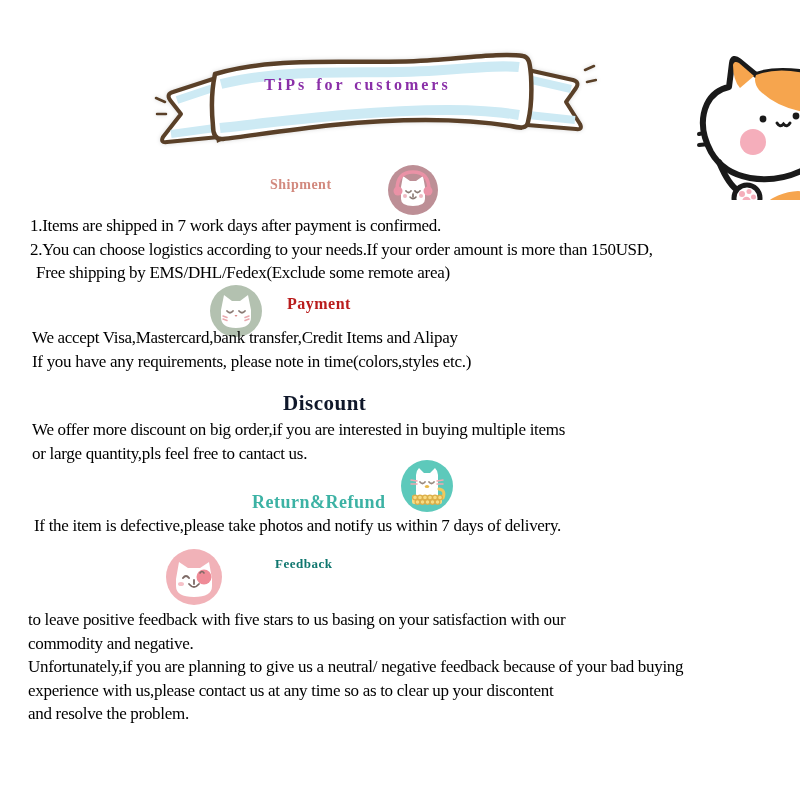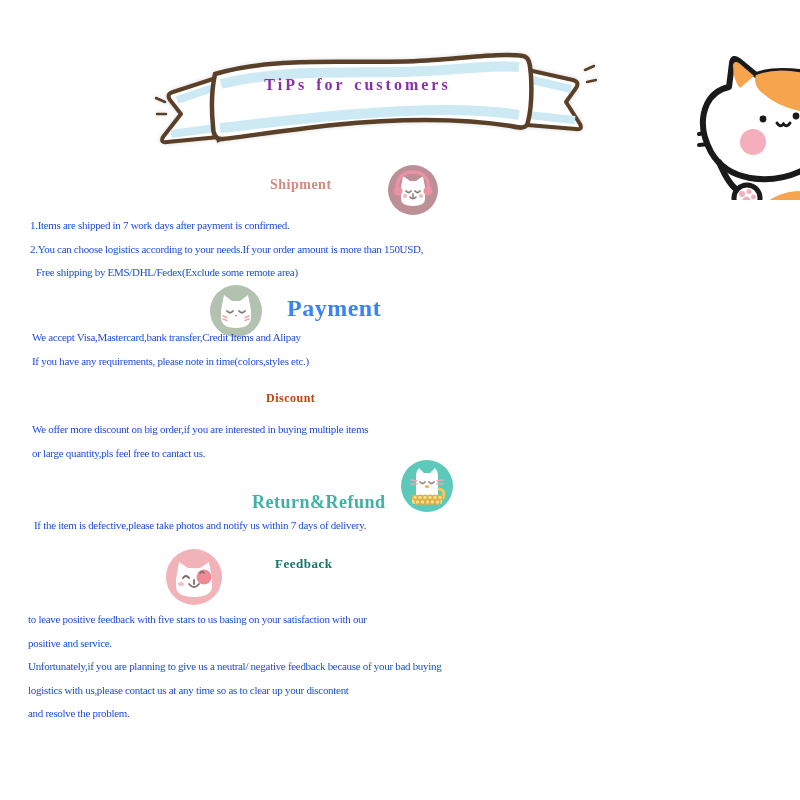--- a/index.html
+++ b/index.html
@@ -10,29 +10,29 @@
   .abs{position:absolute;}
   .banner-wrap{left:153px;top:4px;width:444px;height:128px;}
   .banner-wrap svg{filter:drop-shadow(0 0 2px rgba(0,0,0,0.15));}
   .banner-title{
     left:240px;top:44px;width:235px;text-align:center;white-space:nowrap;
     font-size:16px;font-weight:bold;letter-spacing:3px;word-spacing:2px;color:#8a2fa8;
   }
   .mascot{left:695px;top:18px;width:105px;height:150px;}
   .sec-title{font-weight:bold;white-space:nowrap;letter-spacing:0.5px;}
   .t-shipment{left:270px;top:145px;font-size:14px;color:#d2897e;}
-  .t-payment{left:287px;top:263px;font-size:24px;color:#3b82f6;}
-  .t-discount{left:266px;top:359px;font-size:12px;color:#c2410c;}
+  .t-payment{left:287px;top:263px;font-size:16px;color:#b91c1c;}
+  .t-discount{left:283px;top:359px;font-size:21px;color:#0f172a;}
   .t-return{left:252px;top:460px;font-size:18px;color:#3cb2a4;}
   .t-feedback{left:275px;top:524px;font-size:13px;color:#0f766e;}
   .icon-shipment{left:386px;top:131px;width:54px;height:54px;}
   .icon-payment{left:208px;top:251px;width:56px;height:56px;}
   .icon-return{left:399px;top:426px;width:56px;height:56px;}
   .icon-feedback{left:164px;top:515px;width:60px;height:60px;}
-  .lines{color:#1d4ed8;font-size:11px;letter-spacing:-0.3px;line-height:23.5px;}
+  .lines{color:#000000;font-size:17px;letter-spacing:-0.3px;line-height:23.5px;}
   .lines div{white-space:nowrap;}
   .b-shipment{left:30px;top:182px;}
   .b-payment{left:32px;top:294px;}
   .b-discount{left:32px;top:386px;}
   .b-return{left:34px;top:482px;}
   .b-feedback{left:28px;top:576px;}
   .indent-sm{padding-left:6px;}
 </style>
 </head>
 <body>
@@ -162,19 +162,19 @@
       <path d="M19 31 q3 -4 6 0" stroke="#7d6a66" stroke-width="2" fill="none" stroke-linecap="round"></path>
       <path d="M30 33 v4 M25 37 q5 6 10 0" stroke="#7d6a66" stroke-width="1.8" fill="none" stroke-linecap="round"></path>
       <circle cx="40" cy="30" r="7.5" fill="#ef8b97"></circle>
       <path d="M36 26 q2 -3 4 0" stroke="#7d6a66" stroke-width="1.6" fill="none" stroke-linecap="round"></path>
       <ellipse cx="17" cy="37" rx="3" ry="2" fill="#f6c1c8"></ellipse>
     </svg>
   </div>
   <div class="abs sec-title t-feedback">Feedback</div>
   <div class="abs lines b-feedback">
     <div>to leave positive feedback with five stars to us basing on your satisfaction with our</div>
-    <div>positive and service.</div>
+    <div>commodity and negative.</div>
     <div>Unfortunately,if you are planning to give us a neutral/ negative feedback because of your bad buying</div>
-    <div>logistics with us,please contact us at any time so as to clear up your discontent</div>
+    <div>experience with us,please contact us at any time so as to clear up your discontent</div>
     <div>and resolve the problem.</div>
   </div>
 
 </div>
 
 </body></html>

